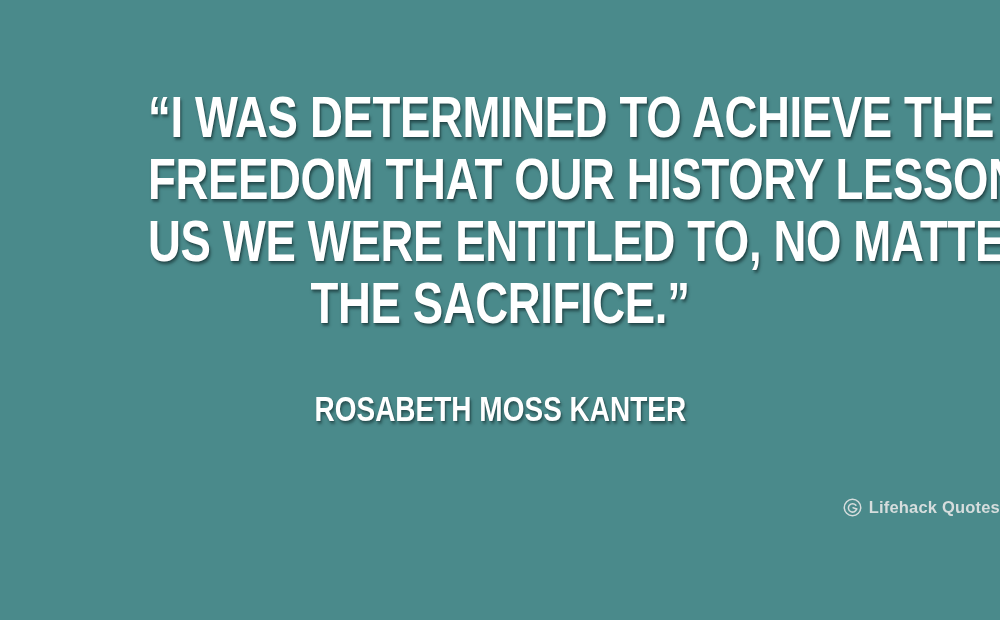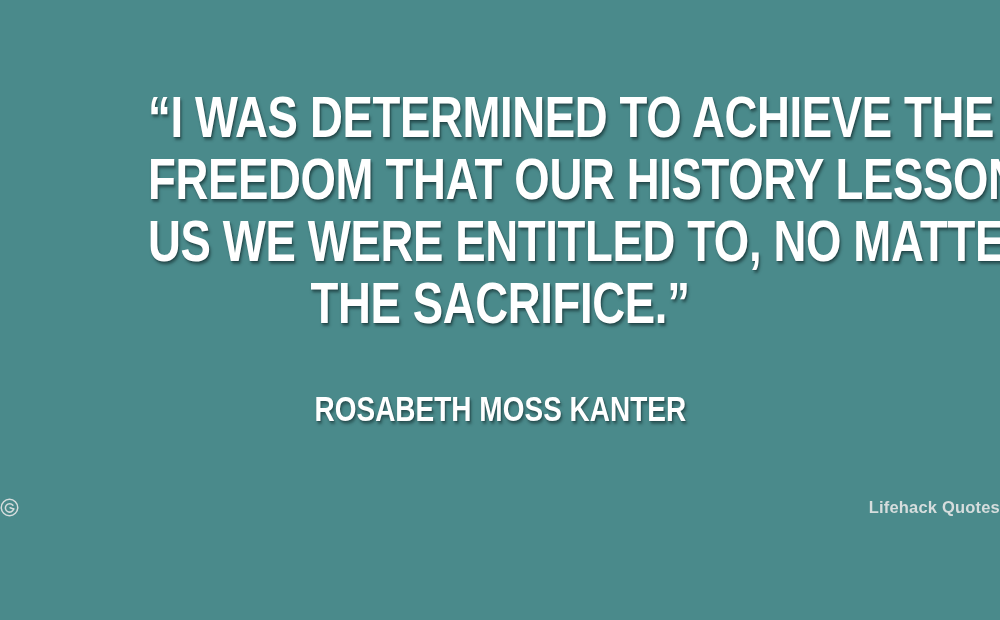--- a/index.html
+++ b/index.html
@@ -68,21 +68,21 @@
   }
 
   
   #quote-footer {
     position: absolute;
     left: 0;
     right: 0;
     top: 498px;
     display: flex;
     align-items: center;
-    justify-content: space-between;
+    justify-content: flex-end;
     gap: 7px;
   }
 
   #brand-logo-icon {
     display: block;
     width: 19px;
     height: 19px;
     flex: 0 0 auto;
   }
 

